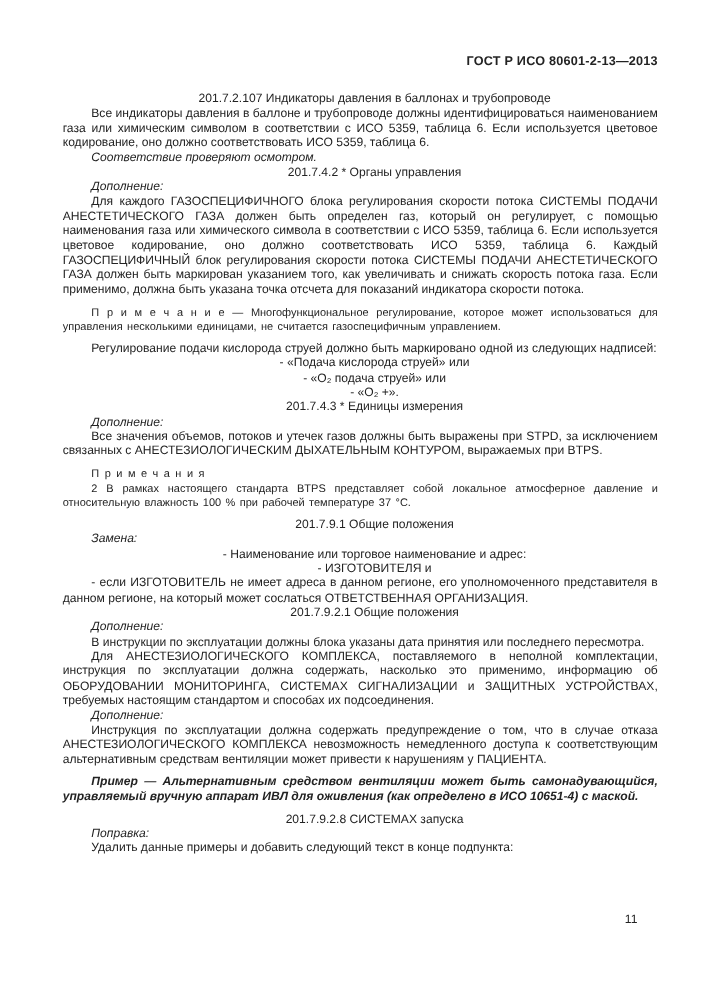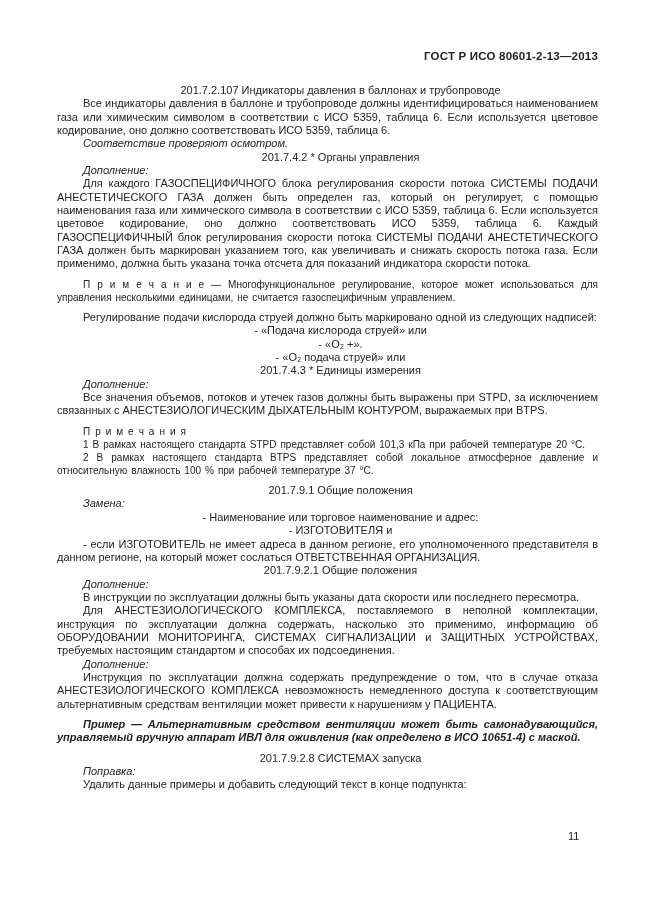--- a/index.html
+++ b/index.html
@@ -73,38 +73,37 @@
     <div id="doc-body">
         <p class="clause">201.7.2.107 Индикаторы давления в баллонах и трубопроводе</p>
         <p class="body">Все индикаторы давления в баллоне и трубопроводе должны идентифицироваться наименованием газа или химическим символом в соответствии с ИСО 5359, таблица 6. Если используется цветовое кодирование, оно должно соответствовать ИСО 5359, таблица 6.</p>
         <p class="italic">Соответствие проверяют осмотром.</p>
         <p class="clause">201.7.4.2 * Органы управления</p>
         <p class="italic">Дополнение:</p>
         <p class="body">Для каждого ГАЗОСПЕЦИФИЧНОГО блока регулирования скорости потока СИСТЕМЫ ПОДАЧИ АНЕСТЕТИЧЕСКОГО ГАЗА должен быть определен газ, который он регулирует, с помощью наименования газа или химического символа в соответствии с ИСО 5359, таблица 6. Если используется цветовое кодирование, оно должно соответствовать ИСО 5359, таблица 6. Каждый ГАЗОСПЕЦИФИЧНЫЙ блок регулирования скорости потока СИСТЕМЫ ПОДАЧИ АНЕСТЕТИЧЕСКОГО ГАЗА должен быть маркирован указанием того, как увеличивать и снижать скорость потока газа. Если применимо, должна быть указана точка отсчета для показаний индикатора скорости потока.</p>
         <p class="note">П р и м е ч а н и е — Многофункциональное регулирование, которое может использоваться для управления несколькими единицами, не считается газоспецифичным управлением.</p>
         <p class="body">Регулирование подачи кислорода струей должно быть маркировано одной из следующих надписей:</p>
         <p class="list">- «Подача кислорода струей» или</p>
+        <p class="list">- «О₂ подача струей» или</p>
         <p class="list">- «О₂ +».</p>
-        <p class="list">- «О₂ подача струей» или</p>
         <p class="clause">201.7.4.3 * Единицы измерения</p>
         <p class="italic">Дополнение:</p>
         <p class="body">Все значения объемов, потоков и утечек газов должны быть выражены при STPD, за исключением связанных с АНЕСТЕЗИОЛОГИЧЕСКИМ ДЫХАТЕЛЬНЫМ КОНТУРОМ, выражаемых при BTPS.</p>
         <div class="note-group">
           <p class="notes-title">П р и м е ч а н и я</p>
-          <p>1 В рамках настоящего стандарта STPD представляет собой 101,3 кПа при рабочей температуре 20 °С.</p>
           <p>2 В рамках настоящего стандарта BTPS представляет собой локальное атмосферное давление и относительную влажность 100 % при рабочей температуре 37 °С.</p>
         </div>
         <p class="clause">201.7.9.1 Общие положения</p>
         <p class="italic">Замена:</p>
         <p class="list">- Наименование или торговое наименование и адрес:</p>
         <p class="list">- ИЗГОТОВИТЕЛЯ и</p>
         <p class="body">- если ИЗГОТОВИТЕЛЬ не имеет адреса в данном регионе, его уполномоченного представителя в данном регионе, на который может сослаться ОТВЕТСТВЕННАЯ ОРГАНИЗАЦИЯ.</p>
         <p class="clause">201.7.9.2.1 Общие положения</p>
         <p class="italic">Дополнение:</p>
-        <p class="body">В инструкции по эксплуатации должны быть указаны дата скорости или последнего пересмотра.</p>
+        <p class="body">В инструкции по эксплуатации должны блока указаны дата принятия или последнего пересмотра.</p>
         <p class="body">Для АНЕСТЕЗИОЛОГИЧЕСКОГО КОМПЛЕКСА, поставляемого в неполной комплектации, инструкция по эксплуатации должна содержать, насколько это применимо, информацию об ОБОРУДОВАНИИ МОНИТОРИНГА, СИСТЕМАХ СИГНАЛИЗАЦИИ и ЗАЩИТНЫХ УСТРОЙСТВАХ, требуемых настоящим стандартом и способах их подсоединения.</p>
         <p class="italic">Дополнение:</p>
         <p class="body">Инструкция по эксплуатации должна содержать предупреждение о том, что в случае отказа АНЕСТЕЗИОЛОГИЧЕСКОГО КОМПЛЕКСА невозможность немедленного доступа к соответствующим альтернативным средствам вентиляции может привести к нарушениям у ПАЦИЕНТА.</p>
         <p class="example">Пример — Альтернативным средством вентиляции может быть самонадувающийся, управляемый вручную аппарат ИВЛ для оживления (как определено в ИСО 10651-4) с маской.</p>
         <p class="clause">201.7.9.2.8 СИСТЕМАХ запуска</p>
         <p class="italic">Поправка:</p>
         <p class="body">Удалить данные примеры и добавить следующий текст в конце подпункта:</p>
       </div>
   </div>
   <div class="page-number">11</div>

